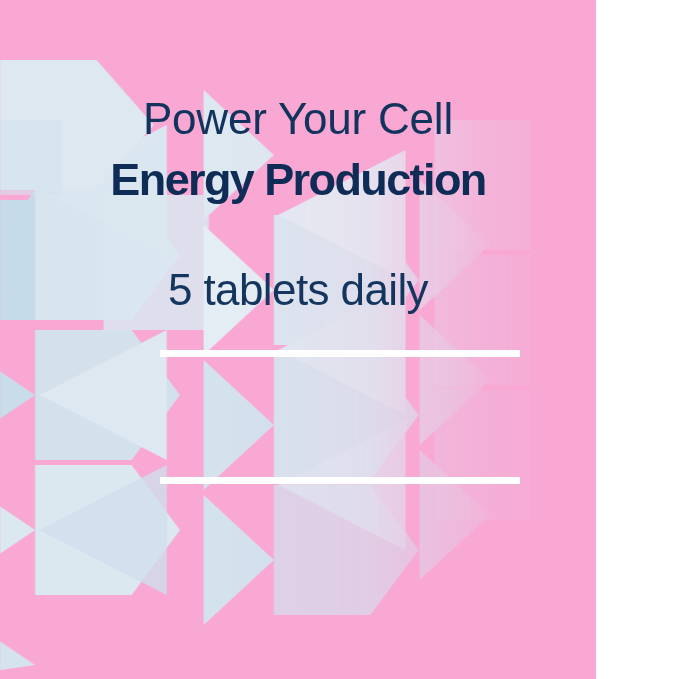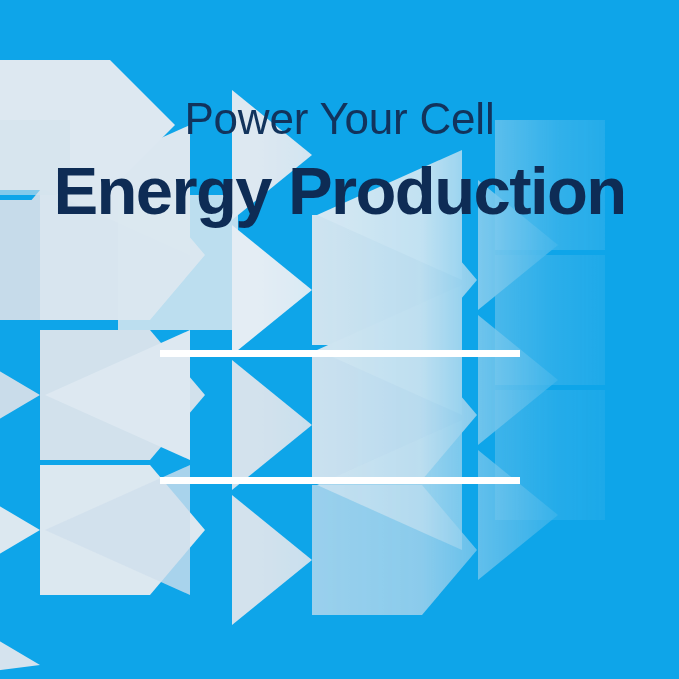--- a/index.html
+++ b/index.html
@@ -2,24 +2,24 @@
 <html><head>
 <meta charset="utf-8">
 <style>
   html, body {
     margin: 0;
     padding: 0;
     background: #ffffff;
   }
   #canvas {
     position: relative;
-    width: 679px;
+    width: 596px;
     height: 679px;
     overflow: hidden;
-    background: #0ea5e9;
+    background: #f9a8d4;
     font-family: "Liberation Sans", sans-serif;
   }
 
   
   #bg-pattern {
     position: absolute;
     inset: 0;
     width: 100%;
     height: 100%;
     pointer-events: none;
@@ -46,21 +46,21 @@
     letter-spacing: -0.2px;
     color: #12335c;
     white-space: nowrap;
   }
 
   .headline {
     position: absolute;
     top: 157px;
     left: 0;
     right: 0;
-    font-size: 67px;
+    font-size: 45px;
     line-height: 1;
     font-weight: 700;
     letter-spacing: -1.6px;
     color: #0e2c55;
     white-space: nowrap;
   }
 
   .fact {
     position: absolute;
     left: 0;
@@ -153,20 +153,21 @@
       <polygon points="-70,120 70,120 70,195 -70,195" fill="#d3e2ed" opacity="0.6"></polygon>
     </g>
   </svg>
 
   <div id="content">
 
     <div class="eyebrow">Power Your Cell</div>
 
     <div class="headline">Energy Production</div>
 
+    <div class="fact fact-1">5 tablets daily</div>
 
     <div class="divider divider-1"></div>
 
 
     <div class="divider divider-2"></div>
 
 
   </div>
 </div>
 

